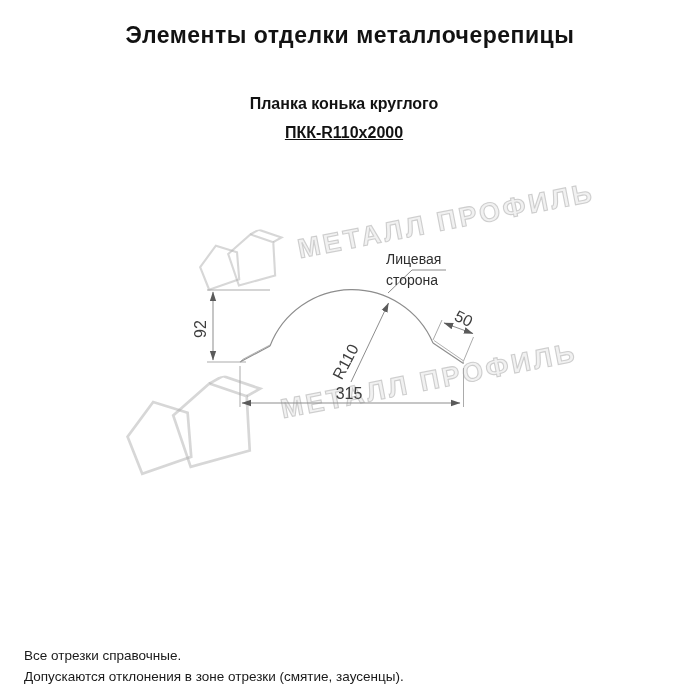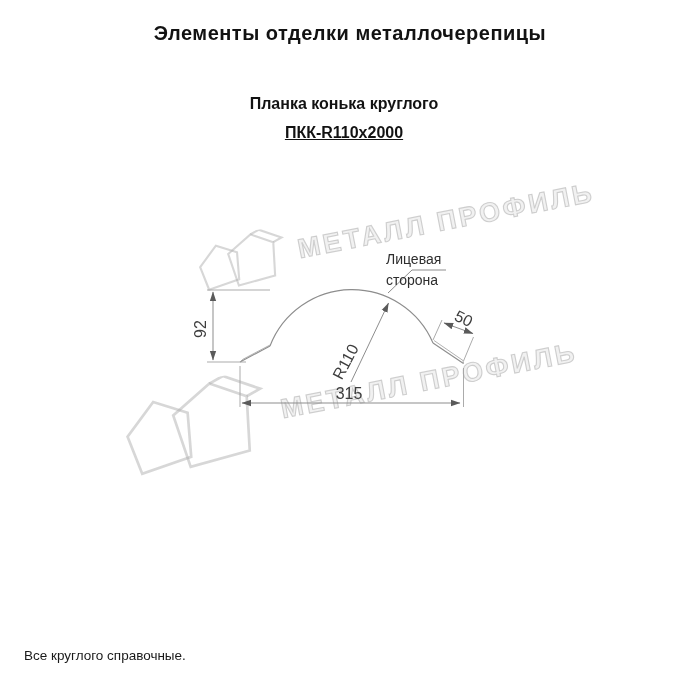--- a/index.html
+++ b/index.html
@@ -3,21 +3,21 @@
 <meta charset="utf-8">
 <style>
   html,body{margin:0;padding:0;}
   body{
     width:700px;height:700px;position:relative;overflow:hidden;
     background:#ffffff;
     font-family:"Liberation Sans", sans-serif;
   }
   .title{
     position:absolute;left:0;top:22px;width:700px;text-align:center;
-    font-size:20px;font-weight:bold;color:#121212;letter-spacing:0.5px;
+    font-size:23px;font-weight:bold;color:#121212;letter-spacing:0.5px;
   }
   .subtitle{
     position:absolute;left:0;width:688px;text-align:center;
     font-size:16px;font-weight:bold;color:#121212;
   }
   .subtitle.l1{top:95px;}
   .subtitle.l2{top:124px;text-decoration:underline;}
   .footnotes{
     position:absolute;left:24px;top:645px;
     font-size:13.5px;color:#1a1a1a;line-height:21px;
@@ -107,14 +107,15 @@
   <text class="dimtext" x="463" y="324" text-anchor="middle" transform="rotate(26 463 320)">50</text>
   <text class="dimtext" x="346" y="367" text-anchor="middle" transform="rotate(-62 346 362)">R110</text>
 
   <g>
     <text class="lbltext" x="386" y="264">Лицевая</text>
     <text class="lbltext" x="386" y="285">сторона</text>
   </g>
 </svg>
 
 <div class="footnotes">
-  <div>Все круглого справочные.</div>
+  <div>Все отрезки справочные.</div>
+  <div>Допускаются отклонения в зоне отрезки (смятие, заусенцы).</div>
 </div>
 
 </body></html>

